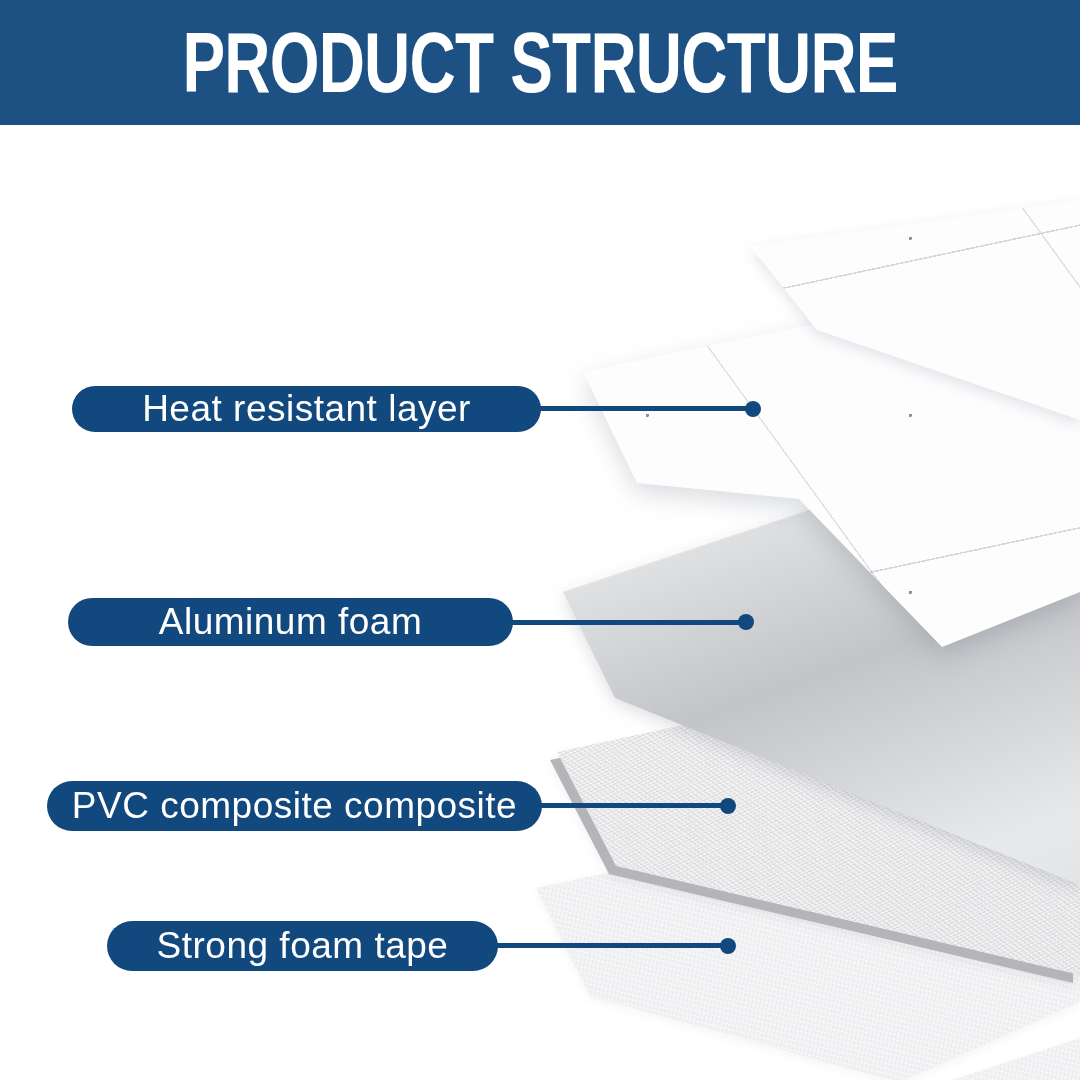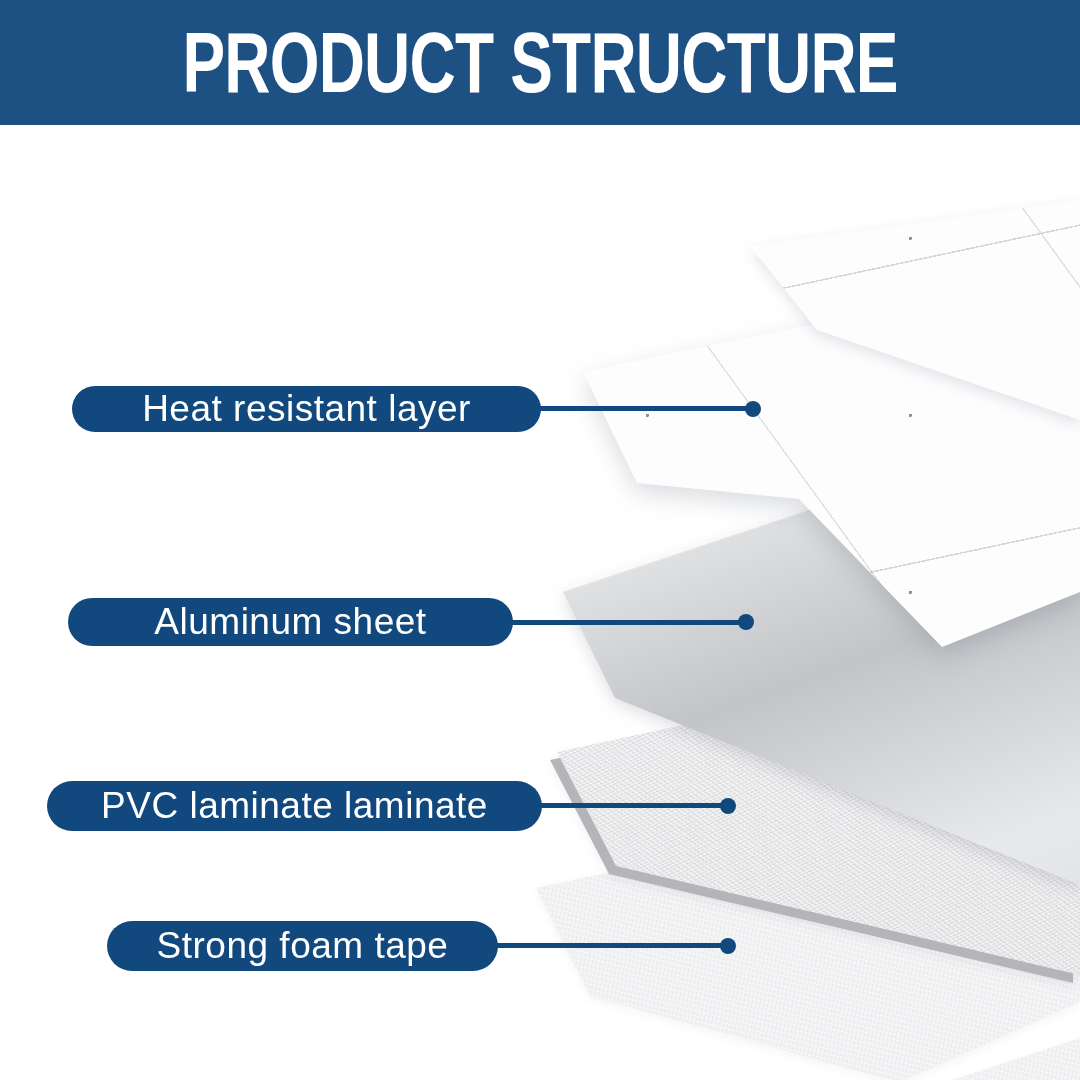--- a/index.html
+++ b/index.html
@@ -132,29 +132,29 @@
     <div>
       <div class="pill p1">
         <span>Heat resistant layer</span>
       </div>
       <div class="lead l1"></div>
       <div class="dotm d1"></div>
     </div>
 
     <div>
       <div class="pill p2">
-        <span>Aluminum sheet</span>
+        <span>Aluminum foam</span>
       </div>
       <div class="lead l2"></div>
       <div class="dotm d2"></div>
     </div>
 
     <div>
       <div class="pill p3">
-        <span>PVC laminate laminate</span>
+        <span>PVC composite composite</span>
       </div>
       <div class="lead l3"></div>
       <div class="dotm d3"></div>
     </div>
 
     <div>
       <div class="pill p4">
         <span>Strong foam tape</span>
       </div>
       <div class="lead l4"></div>

